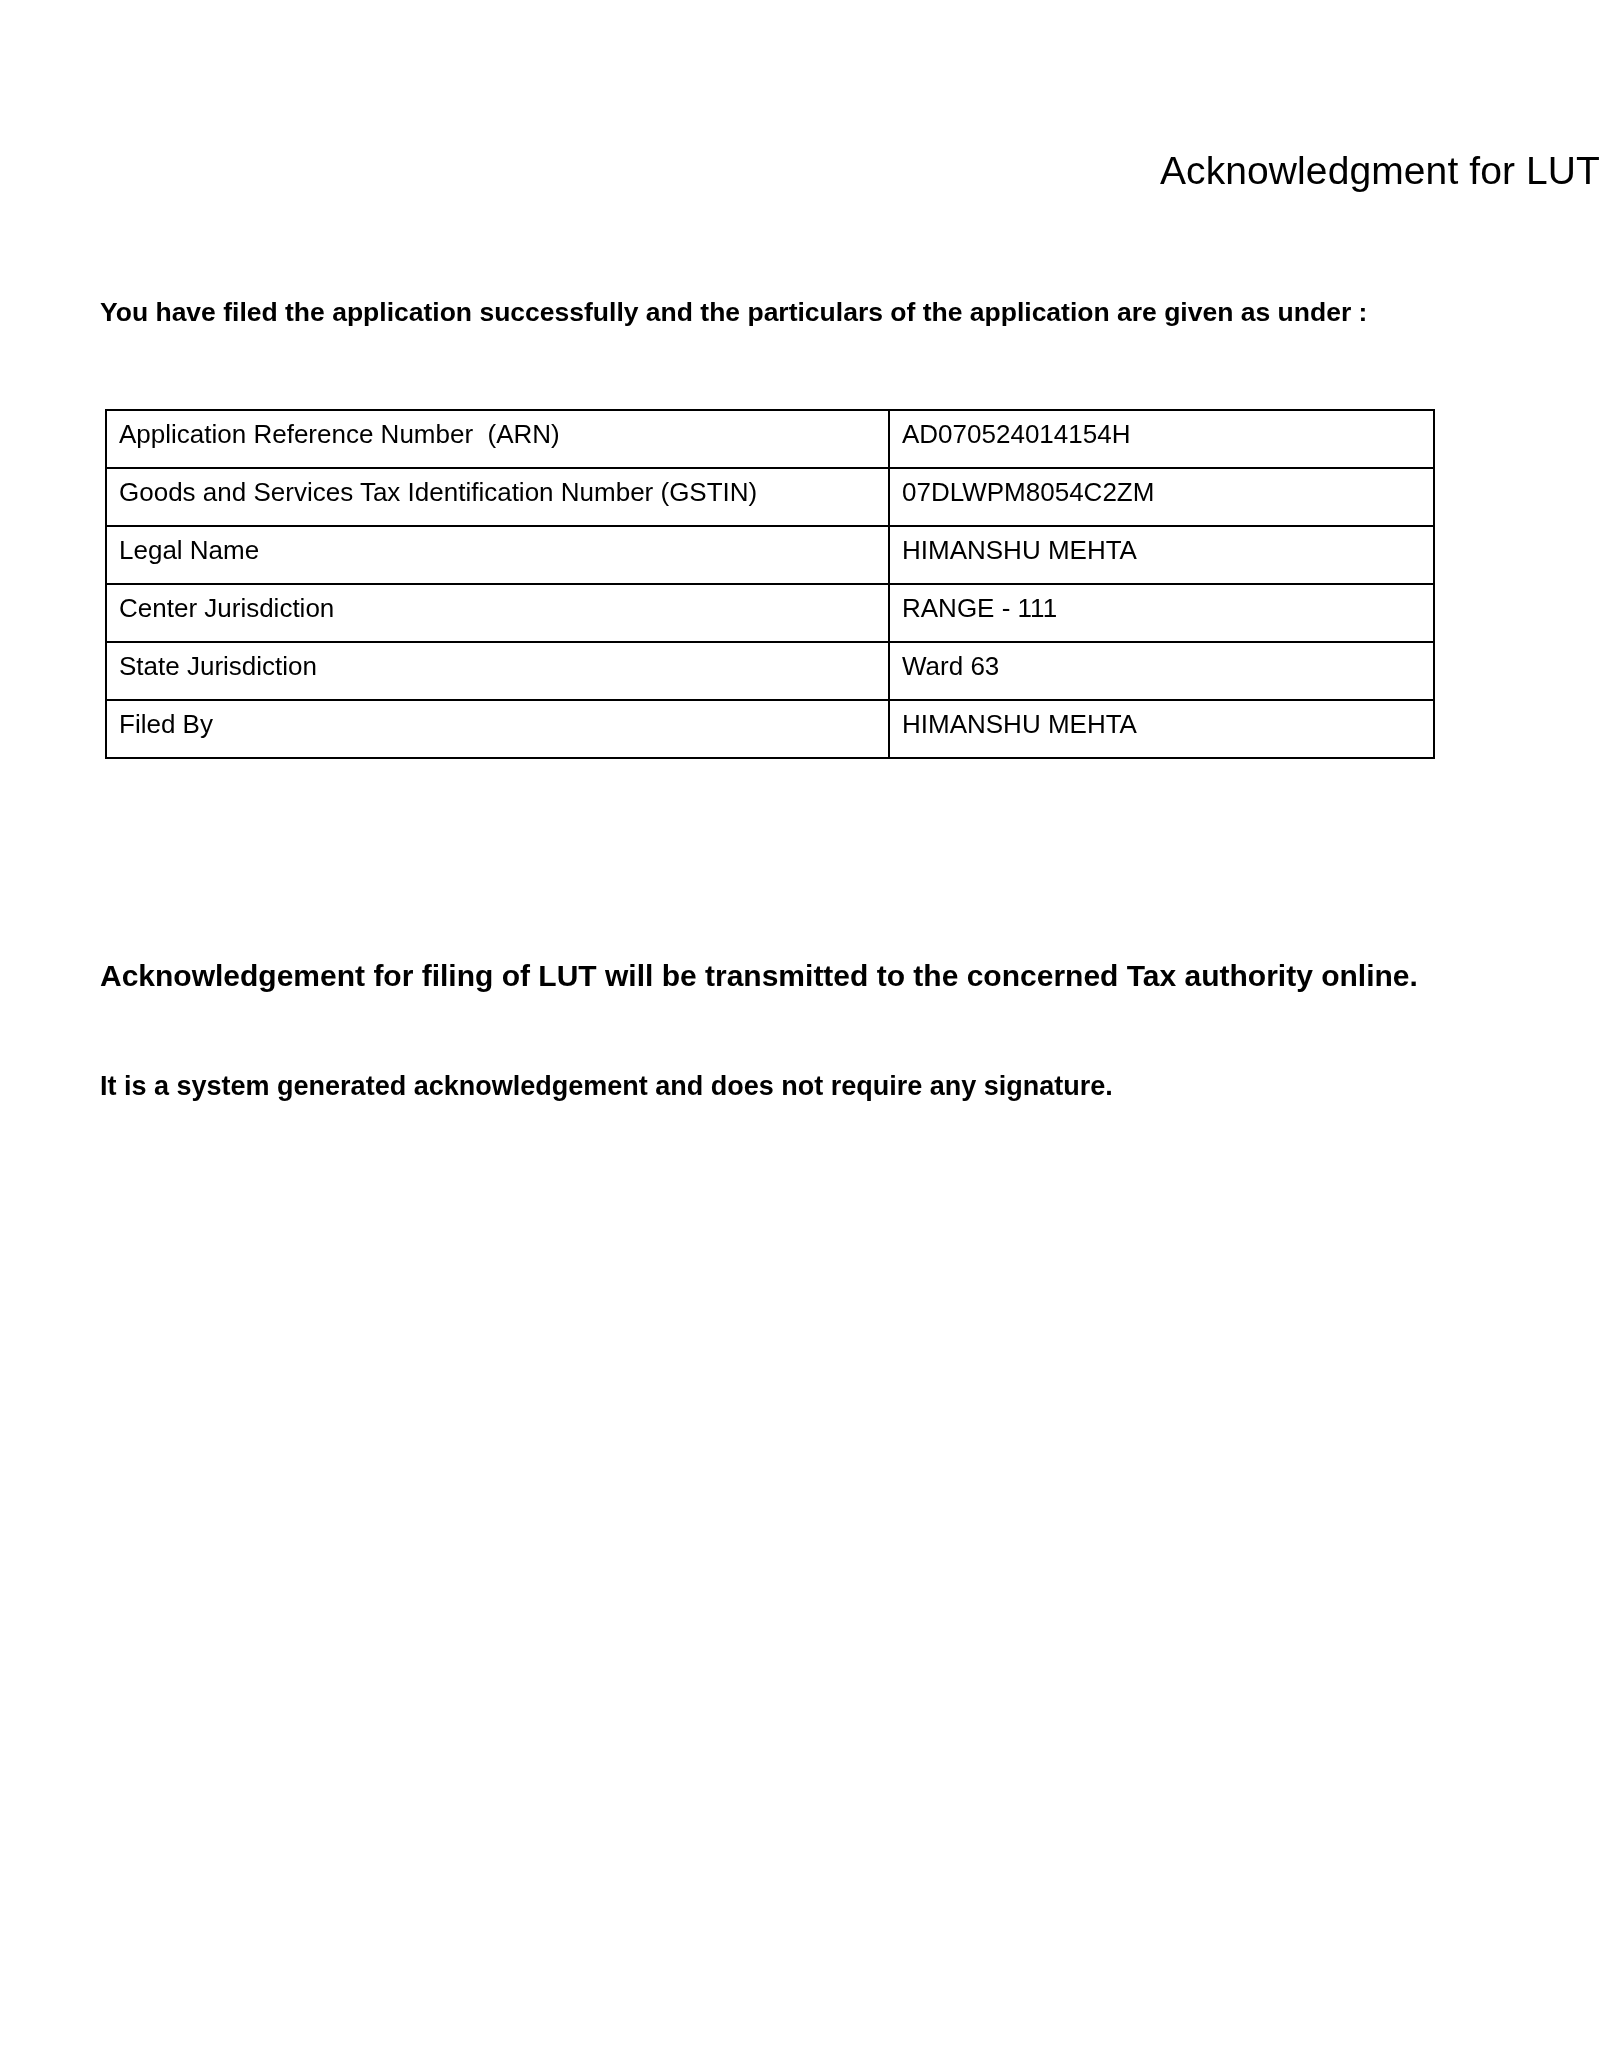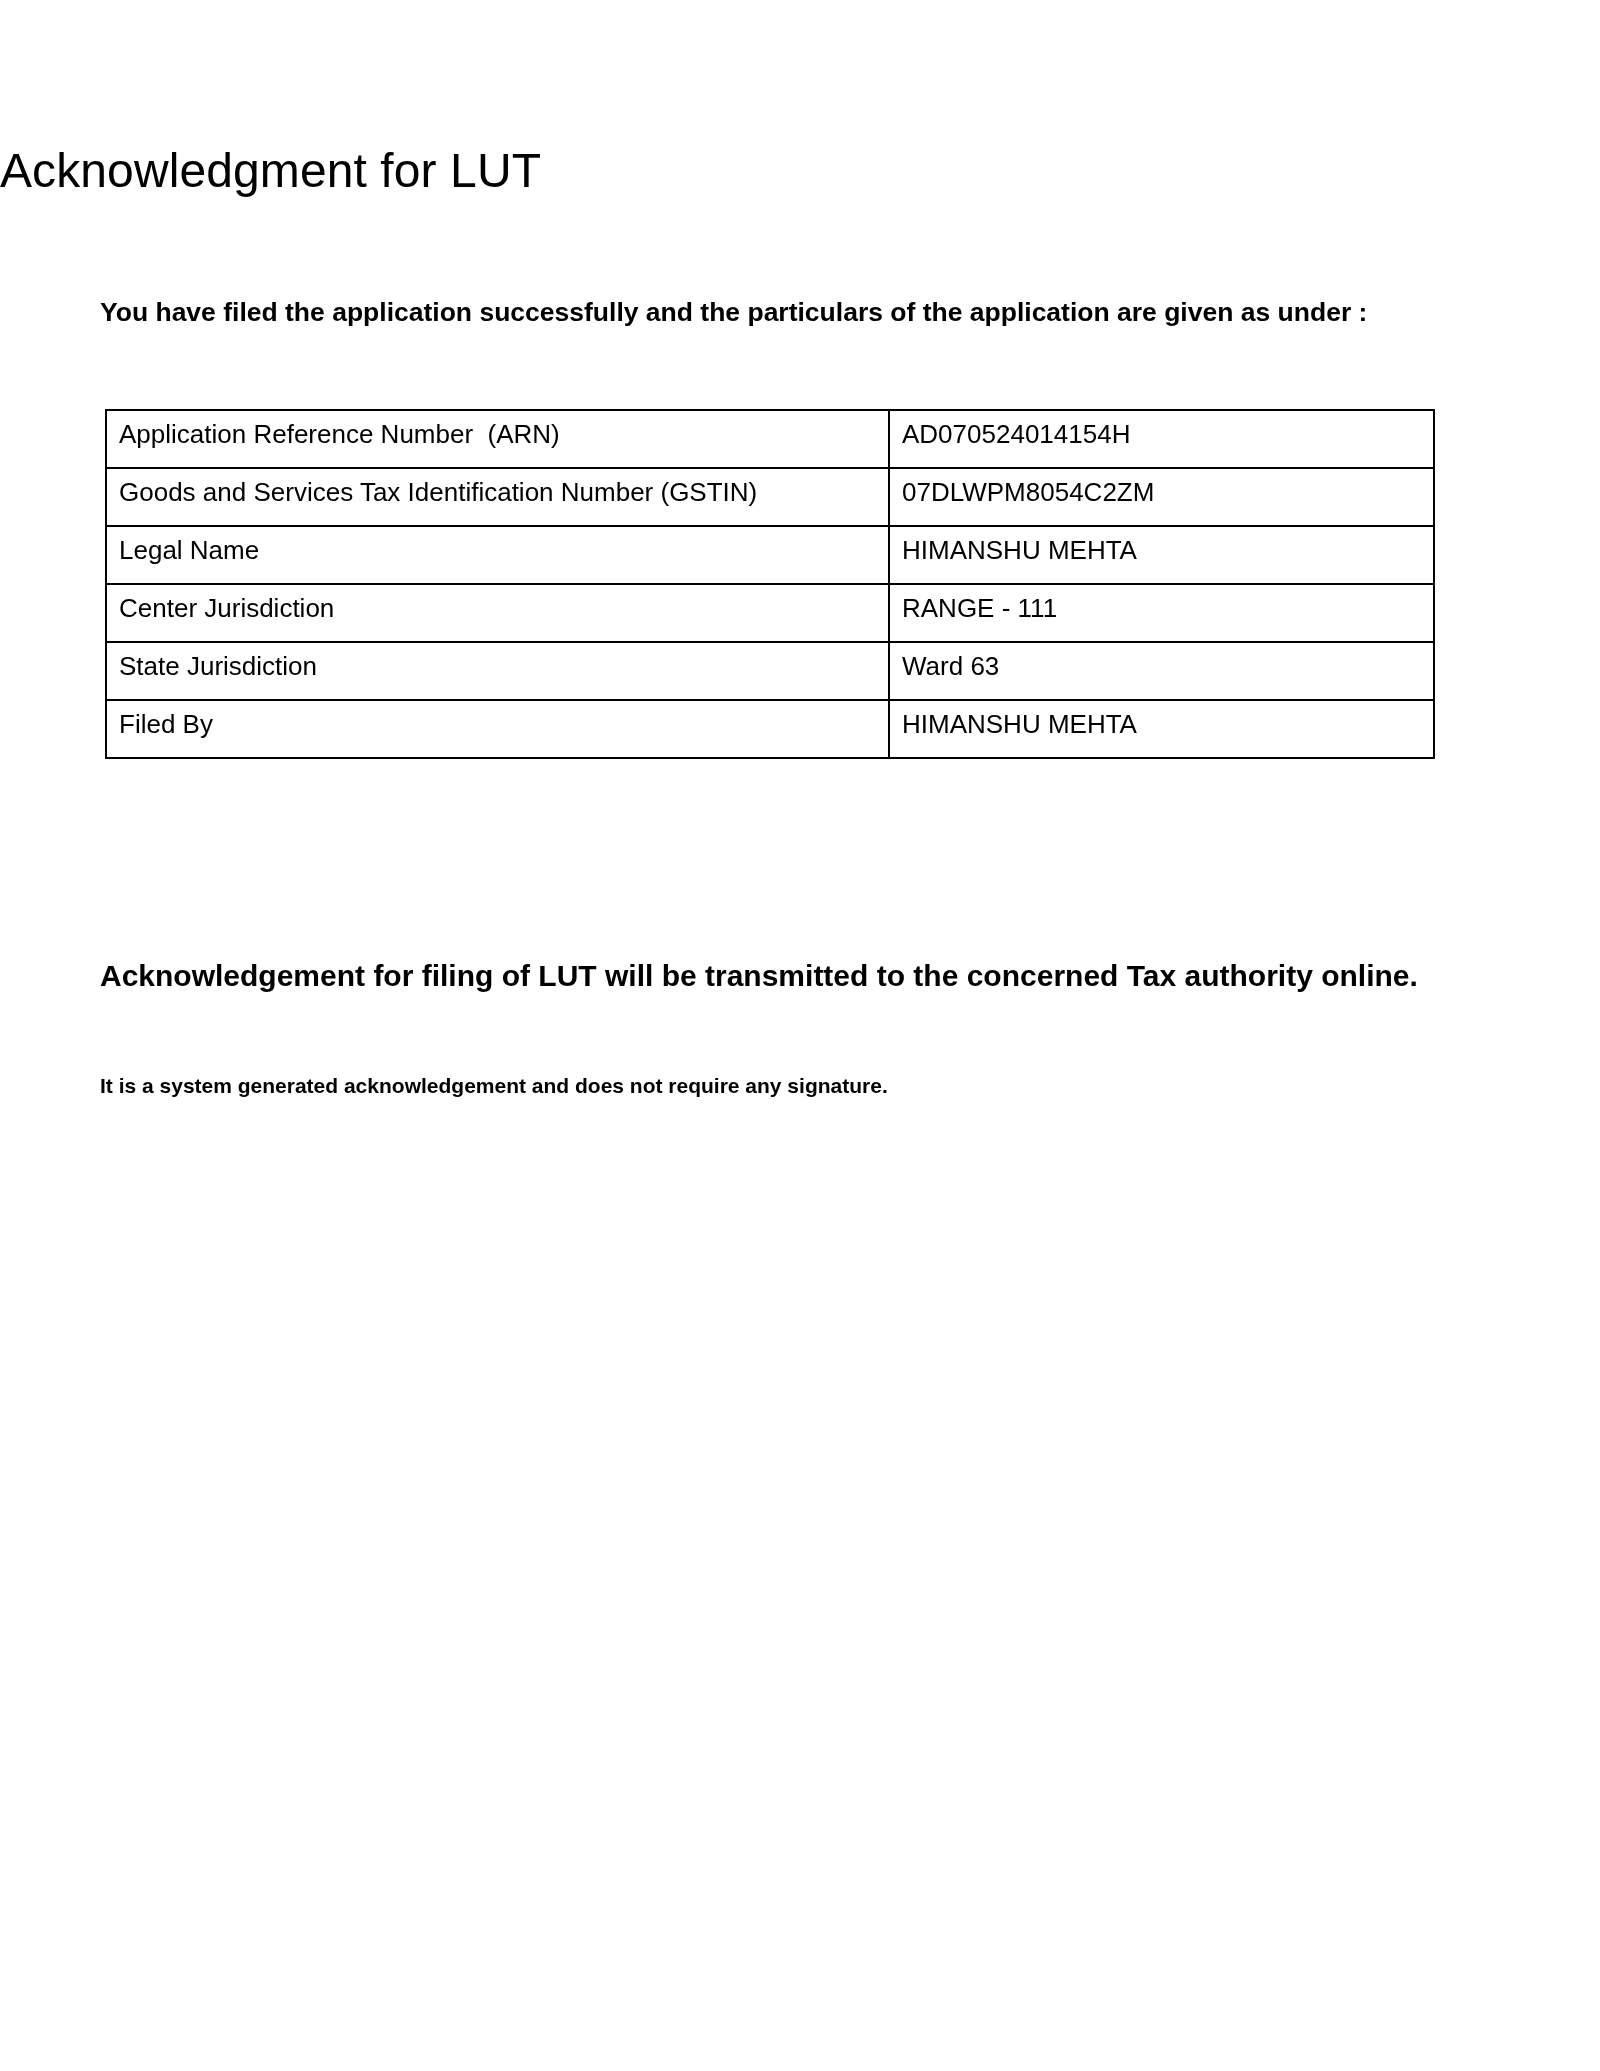--- a/index.html
+++ b/index.html
@@ -24,22 +24,22 @@
     height: 2071px;
     background: #ffffff;
     overflow: hidden;
   }
 
   .doc-title {
     position: absolute;
     left: 0;
     top: 148px;
     width: 1600px;
-    text-align: left;
-    font-size: 48px;
+    text-align: right;
+    font-size: 39px;
     font-weight: 500;
     letter-spacing: 0.1px;
     line-height: 46px;
     white-space: pre;
   }
 
   .intro {
     position: absolute;
     left: 100px;
     top: 293px;
@@ -82,21 +82,21 @@
     font-weight: bold;
     line-height: 38px;
     white-space: pre;
   }
 
   .closing-2 {
     position: absolute;
     left: 100px;
     top: 1067px;
     width: 1400px;
-    font-size: 21px;
+    font-size: 27px;
     font-weight: bold;
     line-height: 38px;
     white-space: pre;
   }
 </style>
 </head>
 <body>
 
 <div class="page">
 

